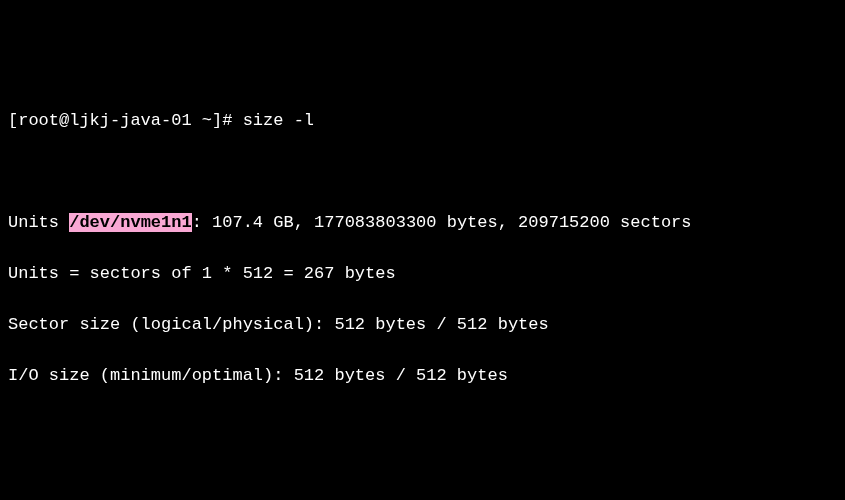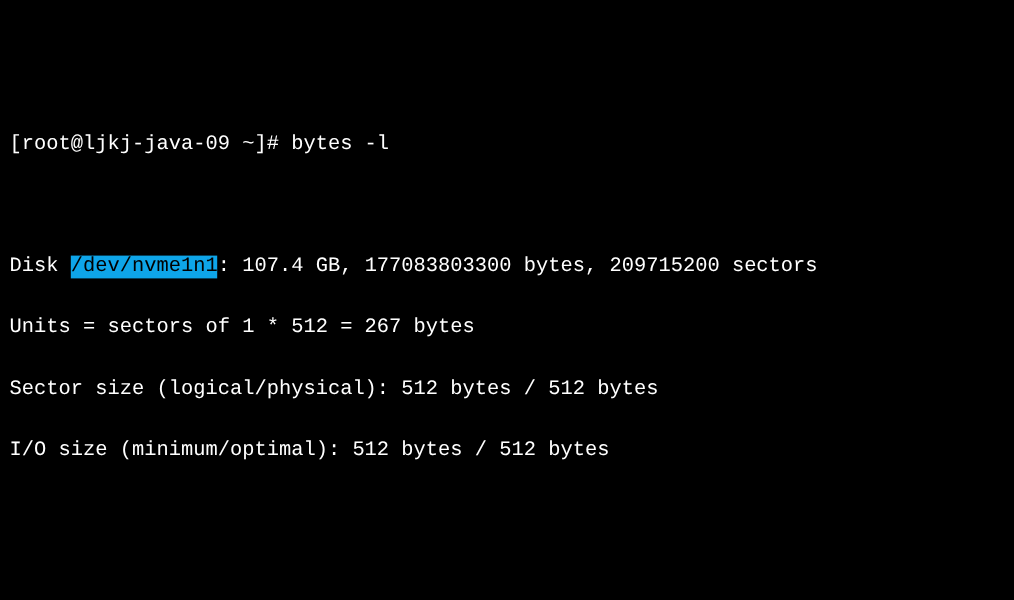--- a/index.html
+++ b/index.html
@@ -13,35 +13,36 @@
       font-family: 'Menlo', 'Consolas', 'Courier New', monospace;
       font-size: 17px;
       line-height: 1.5;
       padding: 6px 8px;
       width: 845px;
       height: 500px;
       overflow: hidden;
       white-space: pre;
     }
     .highlight {
-      background: #0ea5e9;
+      background: #f9a8d4;
       color: #000000;
+      font-weight: bold;
     }
     .line {
       white-space: pre;
     }
   </style>
 </head>
 <body>
 
 
 
-<div class="line"><span>[root@ljkj-java-09 ~]# </span><span>bytes -l</span></div>
+<div class="line"><span>[root@ljkj-java-01 ~]# </span><span>size -l</span></div>
 <div class="line"> </div>
-<div class="line"><span>Disk </span><span class="highlight">/dev/nvme1n1</span><span>: 107.4 GB, 177083803300 bytes, 209715200 sectors</span></div>
+<div class="line"><span>Units </span><span class="highlight">/dev/nvme1n1</span><span>: 107.4 GB, 177083803300 bytes, 209715200 sectors</span></div>
 <div class="line">Units = sectors of 1 * 512 = 267 bytes</div>
 <div class="line">Sector size (logical/physical): 512 bytes / 512 bytes</div>
 <div class="line">I/O size (minimum/optimal): 512 bytes / 512 bytes</div>
 <div class="line"> </div>
 <div class="line"> </div>
 
 
 
 
 

